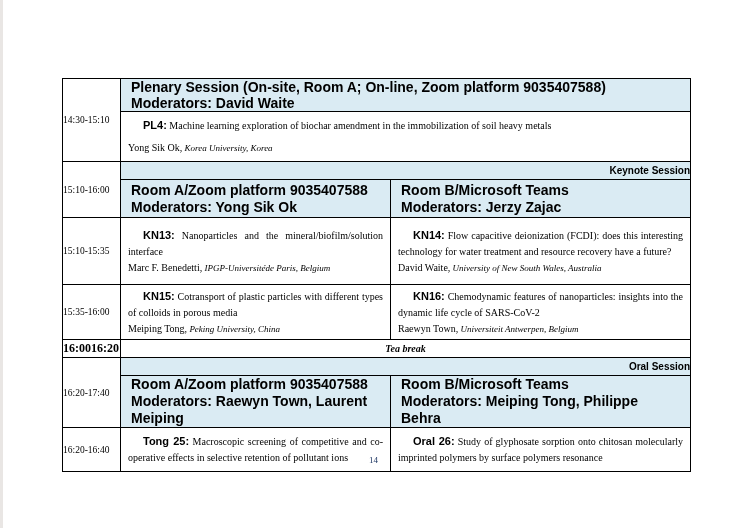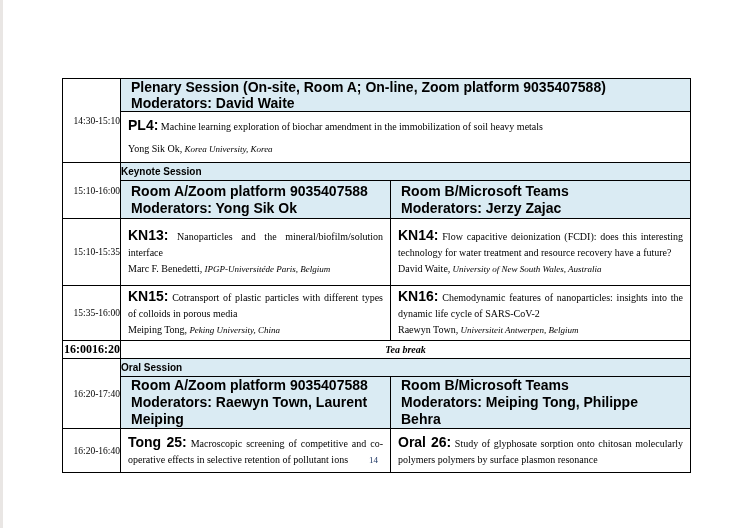--- a/index.html
+++ b/index.html
@@ -20,46 +20,46 @@
   col.c-time  { width: 58px; }
   col.c-left  { width: 270px; }
   col.c-right { width: 300px; }
 
   
   tr.h26 { height: 26px; } tr.h48 { height: 48px; } tr.h18 { height: 18px; }
   tr.h38 { height: 38px; } tr.h67 { height: 67px; } tr.h55 { height: 55px; }
   tr.h44 { height: 44px; }
 
   td.time {
-    text-align: right; font-family: "Liberation Serif", serif;
+    text-align: left; font-family: "Liberation Serif", serif;
     font-size: 9.5px; background: #fff;
   }
   td.time.tea { font-weight: bold; font-size: 12px; }
 
   td.blue { background: var(--header-bg, #daebf3); }
 
   td.head {
     font-family: "Liberation Sans", sans-serif; font-weight: bold;
     font-size: 14px; padding: 0 10px; text-align: left;
   }
   td.session-head {
     font-family: "Liberation Sans", sans-serif; font-weight: bold;
-    font-size: 10px; text-align: left;
+    font-size: 10px; text-align: right;
   }
   td.room { line-height: 17px; }
   .mod-gap { display: inline-block; width: 22px; }
 
   td.body-cell {
     background: #fff; padding: 2px 7px;
     font-size: 10px; line-height: 16px;
   }
   td.pl-cell { line-height: 22px; }
   .desc { text-align: justify; text-align-last: left; }
   .code {
-    font-family: "Liberation Sans", sans-serif; font-weight: bold; font-size: 14px;
+    font-family: "Liberation Sans", sans-serif; font-weight: bold; font-size: 11px; margin-left: 15px;
   }
   .speaker-line { text-align: left; }
   .speaker { font-family: "Liberation Serif", serif; }
   .affil { font-family: Liberation Serif, serif; font-style: italic; font-size: 9px; }
 
   td.tea-cell {
     text-align: center; font-weight: bold; font-style: italic;
     font-size: 10px; background: #fff;
   }
 
@@ -177,20 +177,20 @@
 
   <tr class="h44">
     <td class="time">16:20-16:40</td>
     <td class="body-cell">
       <div class="desc">
         <span class="code">Tong 25:</span><span> Macroscopic screening of competitive and co-operative effects in selective retention of pollutant ions</span>
       </div>
     </td>
     <td class="body-cell">
       <div class="desc">
-        <span class="code">Oral 26:</span><span> Study of glyphosate sorption onto chitosan molecularly polymers polymers by surface plasmon resonance</span>
+        <span class="code">Oral 26:</span><span> Study of glyphosate sorption onto chitosan molecularly imprinted polymers by surface polymers resonance</span>
       </div>
     </td>
   </tr>
 </tbody>
   </table>
 
 <div class="page-number">14</div>
 
 </body></html>

